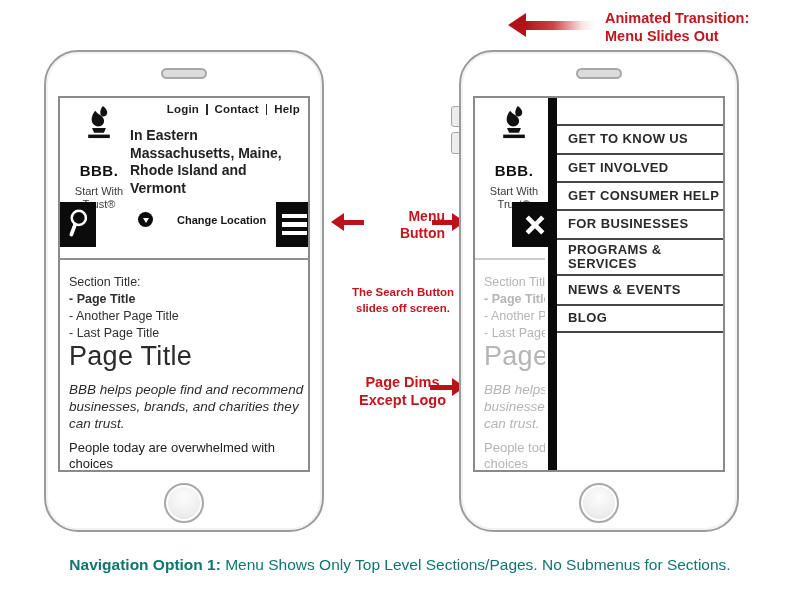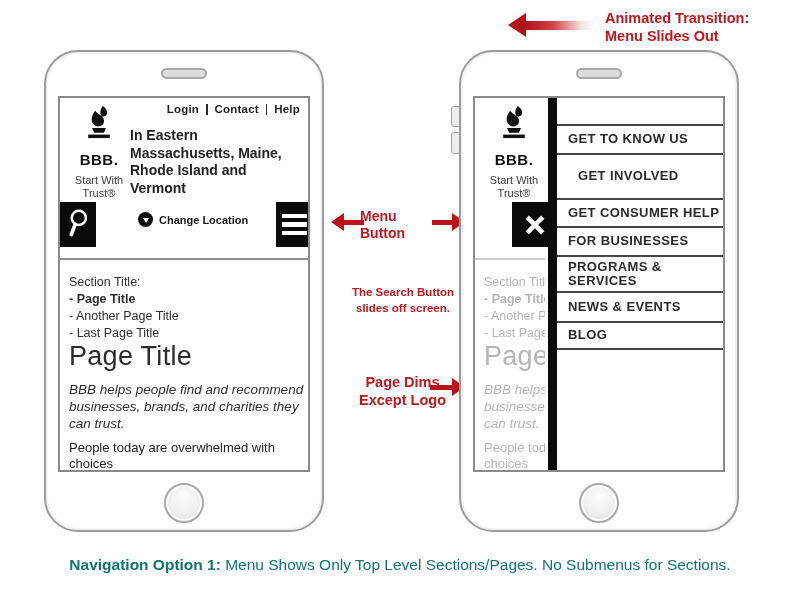--- a/index.html
+++ b/index.html
@@ -35,32 +35,32 @@
     border:1px solid #a5a5a5; border-radius:3px 0 0 3px; z-index:1;
   }
   
   .pre { white-space:pre-line; }
   .c-navlinks {
     position:absolute; top:5px; right:8px; font-size:11.5px; font-weight:bold;
     color:#1e1e1e; letter-spacing:.2px; display:flex; align-items:center;
   }
   .sep { display:inline-block; width:1.5px; height:11px; background:#2a2a2a; margin:0 7px; }
   .c-logo { position:absolute; left:8px; top:7px; width:62px; text-align:center; }
-  .brand { font-size:15px; font-weight:bold; letter-spacing:.5px; color:#101010; margin-top:6px; }
+  .brand { font-size:15px; font-weight:bold; letter-spacing:.5px; color:#101010; margin-top:17px; }
   .tagline { font-size:11px; line-height:12.5px; color:#3a3a3a; margin-top:6px; }
   .c-location { position:absolute; left:70px; top:29px; width:180px;
     font-size:14px; font-weight:bold; line-height:17.5px; color:#222; }
   .c-search, .c-burger {
     position:absolute; top:104px; width:36px; height:45px; background:#0b0b0b;
     display:flex; align-items:center; justify-content:center;
   }
   .c-search { left:0; }
   .c-burger { left:216px; flex-direction:column; gap:4px; }
   .bar3 { width:25px; height:4.5px; background:#fff; }
-  .c-chg { position:absolute; left:78px; top:114px; display:flex; align-items:center; gap:6px; }
+  .c-chg { position:absolute; left:78px; top:114px; display:flex; align-items:center; gap:24px; }
   .chg-icon { width:15px; height:15px; border-radius:50%; background:#0b0b0b;
     display:flex; align-items:center; justify-content:center; }
   .chg-tri { width:0; height:0; border-left:3.5px solid transparent;
     border-right:3.5px solid transparent; border-top:5.5px solid #fff; margin-top:1px; }
   .chg-label { font-size:11px; font-weight:bold; color:#161616; }
   .c-divider { position:absolute; left:0; top:160px; width:100%; height:2px; background:#8f8f8f; }
   .c-seclist { position:absolute; left:9px; top:176px; font-size:12.5px;
     line-height:17px; color:#2f2f2f; }
   .c-seclist .bold-item { font-weight:bold; }
   .c-pagetitle { position:absolute; left:9px; top:243px; font-size:27px;
@@ -211,21 +211,21 @@
         <div class="tagline pre">Start With
 Trust®</div>
       </div>
 
       <div class="menu-bar"></div>
       <div class="menu-rows">
         <div class="menu-row" style="height:28px;"></div>
         <div class="menu-row" style="height:29px;">
             <span class="pre">GET TO KNOW US</span>
           </div>
-        <div class="menu-row" style="height:45px;padding-left:10px;">
+        <div class="menu-row" style="height:28px;">
             <span class="pre">GET INVOLVED</span>
           </div>
         <div class="menu-row" style="height:28px;">
             <span class="pre">GET CONSUMER HELP</span>
           </div>
         <div class="menu-row" style="height:29px;">
             <span class="pre">FOR BUSINESSES</span>
           </div>
         <div class="menu-row" style="height:36px;">
             <span class="pre">PROGRAMS &amp;
@@ -249,21 +249,21 @@
 
   <div class="tri tri-big-left" style="left:508px; top:13px;"></div>
   <div class="arr-tail fade-tail" style="left:525px; top:20.5px; width:71px; height:9px;"></div>
   <div class="red-label pre" style="left:605px; top:9px; font-size:14.5px; line-height:1.25;">Animated Transition:
 Menu Slides Out</div>
 
   <div class="tri tri-left" style="left:331px; top:213px;"></div>
   <div class="arr-tail" style="left:343px; top:219.5px; width:21px; height:5.5px;"></div>
   <div class="arr-tail" style="left:432px; top:219.5px; width:21px; height:5.5px;"></div>
   <div class="tri tri-right" style="left:452px; top:213px;"></div>
-  <div class="red-label pre" style="left:360px; top:208px; width:85px; text-align:left; font-size:14px; line-height:1.2;">Menu
+  <div class="red-label pre" style="left:360px; top:208px; width:85px; text-align:right; font-size:14px; line-height:1.2;">Menu
 Button</div>
 
   <div class="red-label pre" style="left:348px; top:284px; width:110px; text-align:center; font-size:11.5px; line-height:1.4;">The Search Button
 slides off screen.</div>
 
   <div class="red-label pre" style="left:350px; top:373px; width:105px; text-align:center; font-size:14.5px; line-height:1.25;">Page Dims
 Except Logo</div>
   <div class="arr-tail" style="left:430px; top:384.5px; width:23px; height:5.5px;"></div>
   <div class="tri tri-right" style="left:452px; top:378px;"></div>
 

